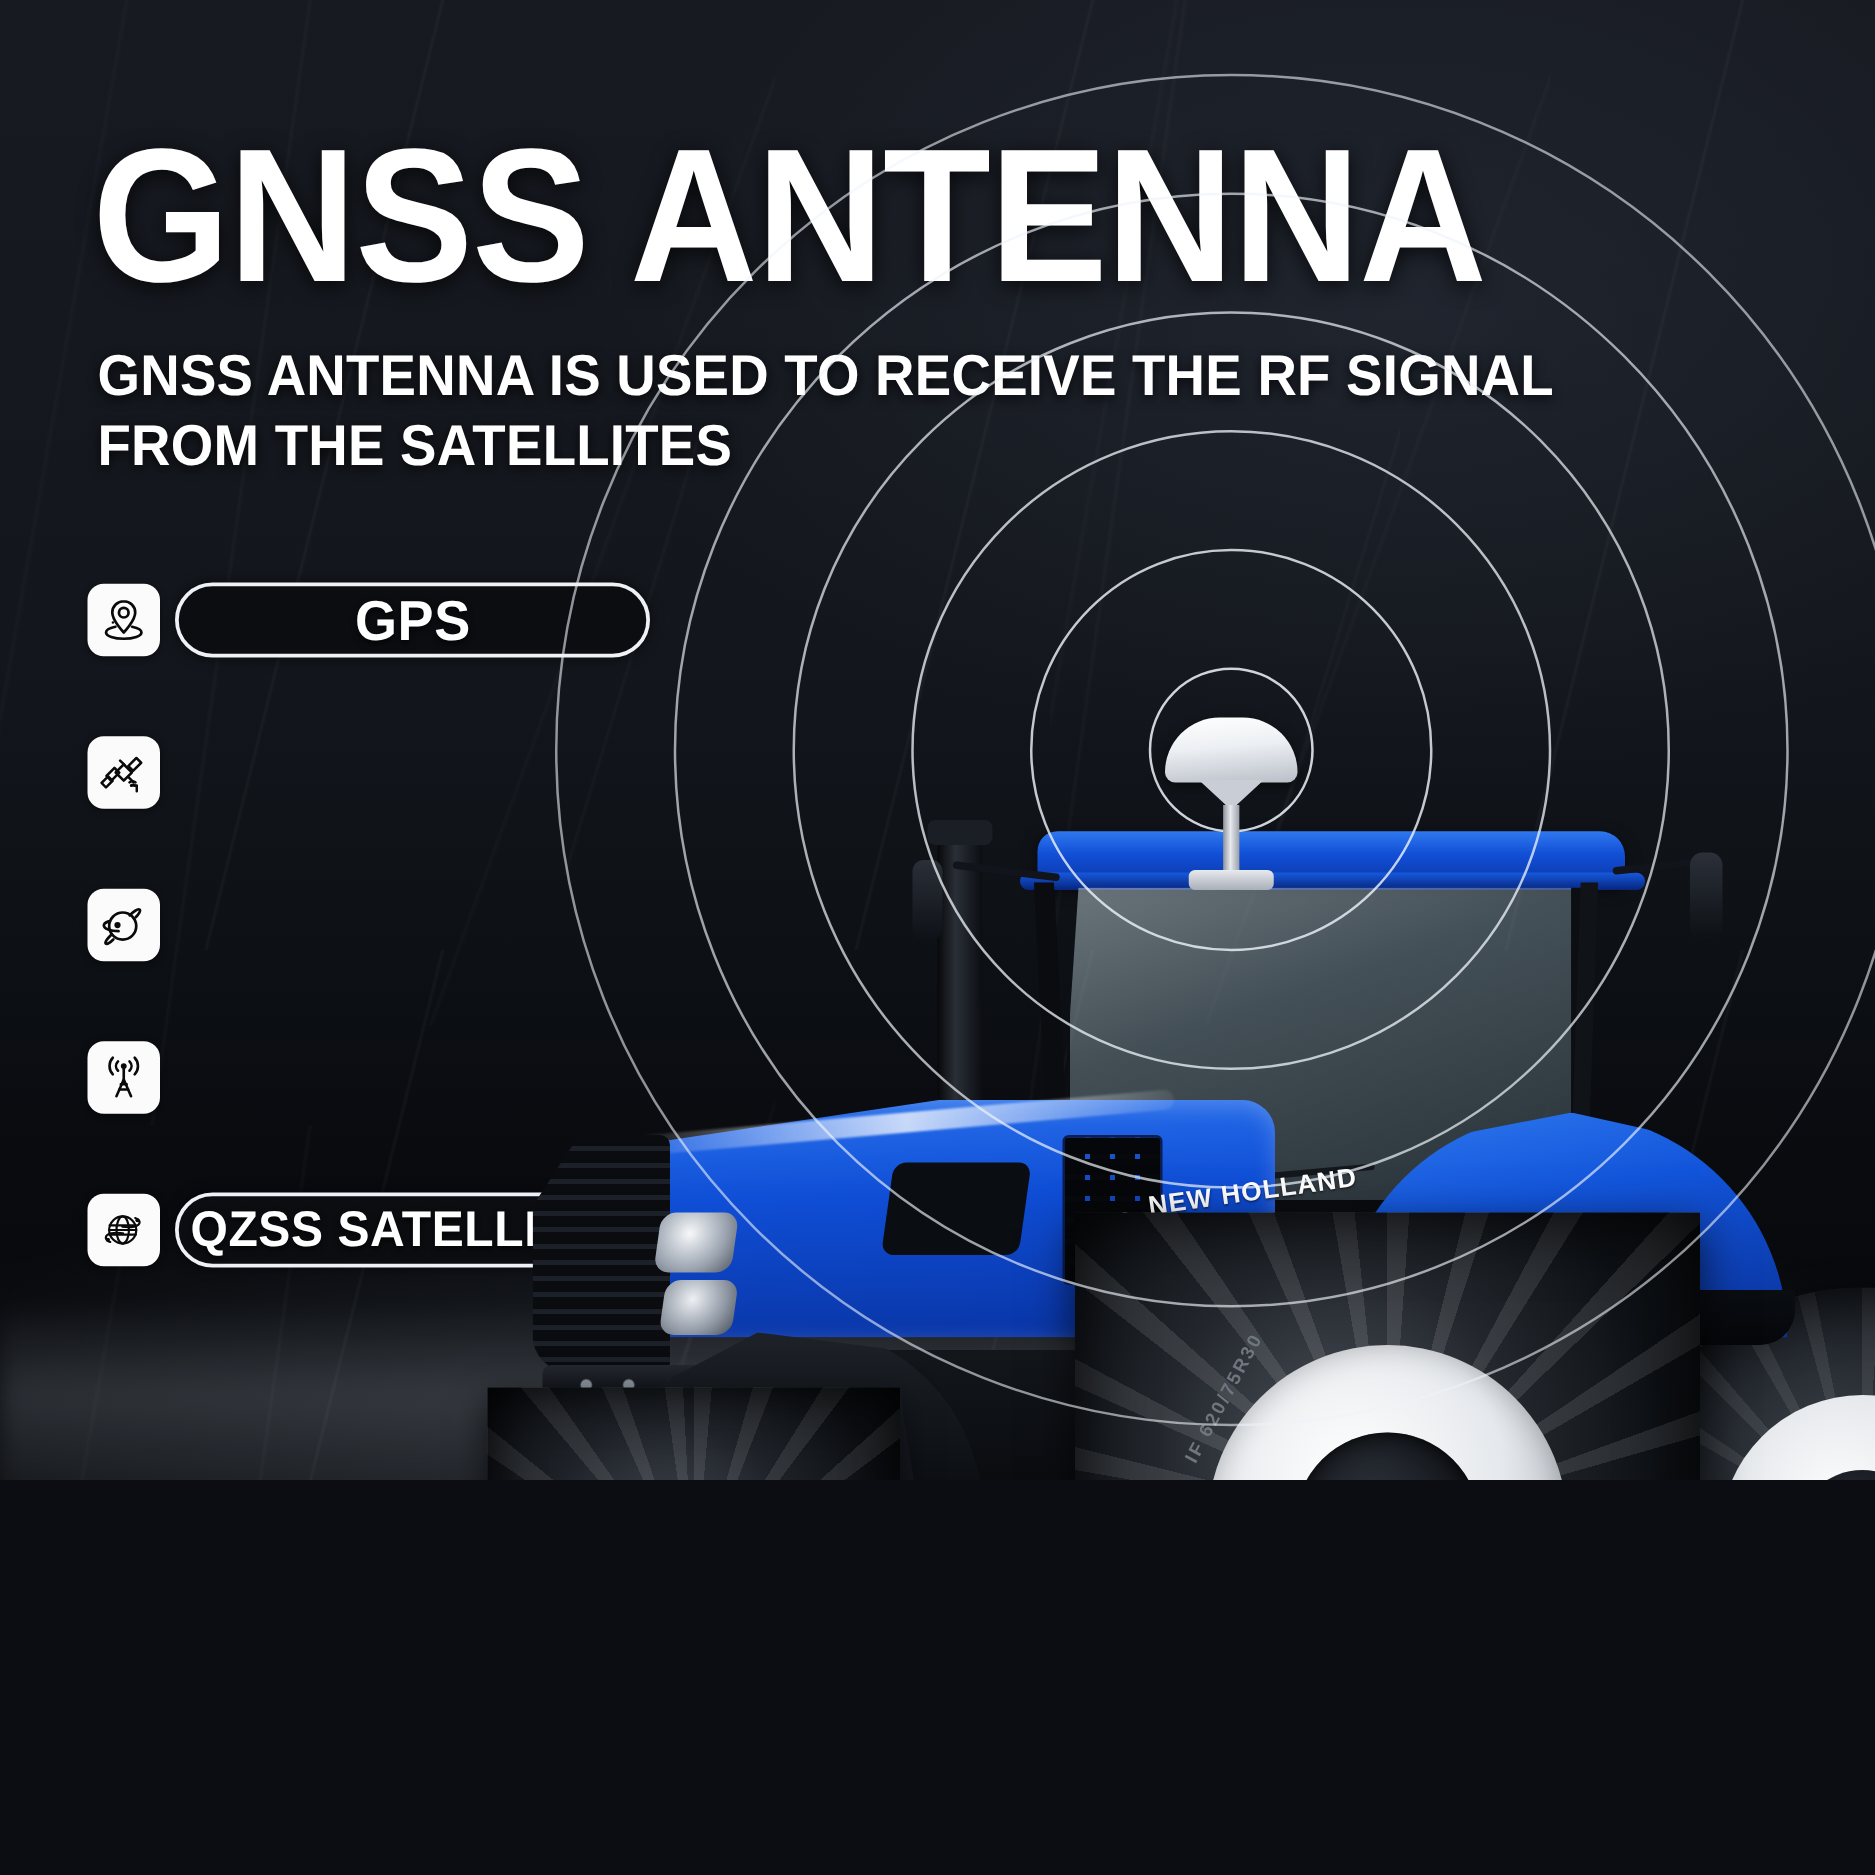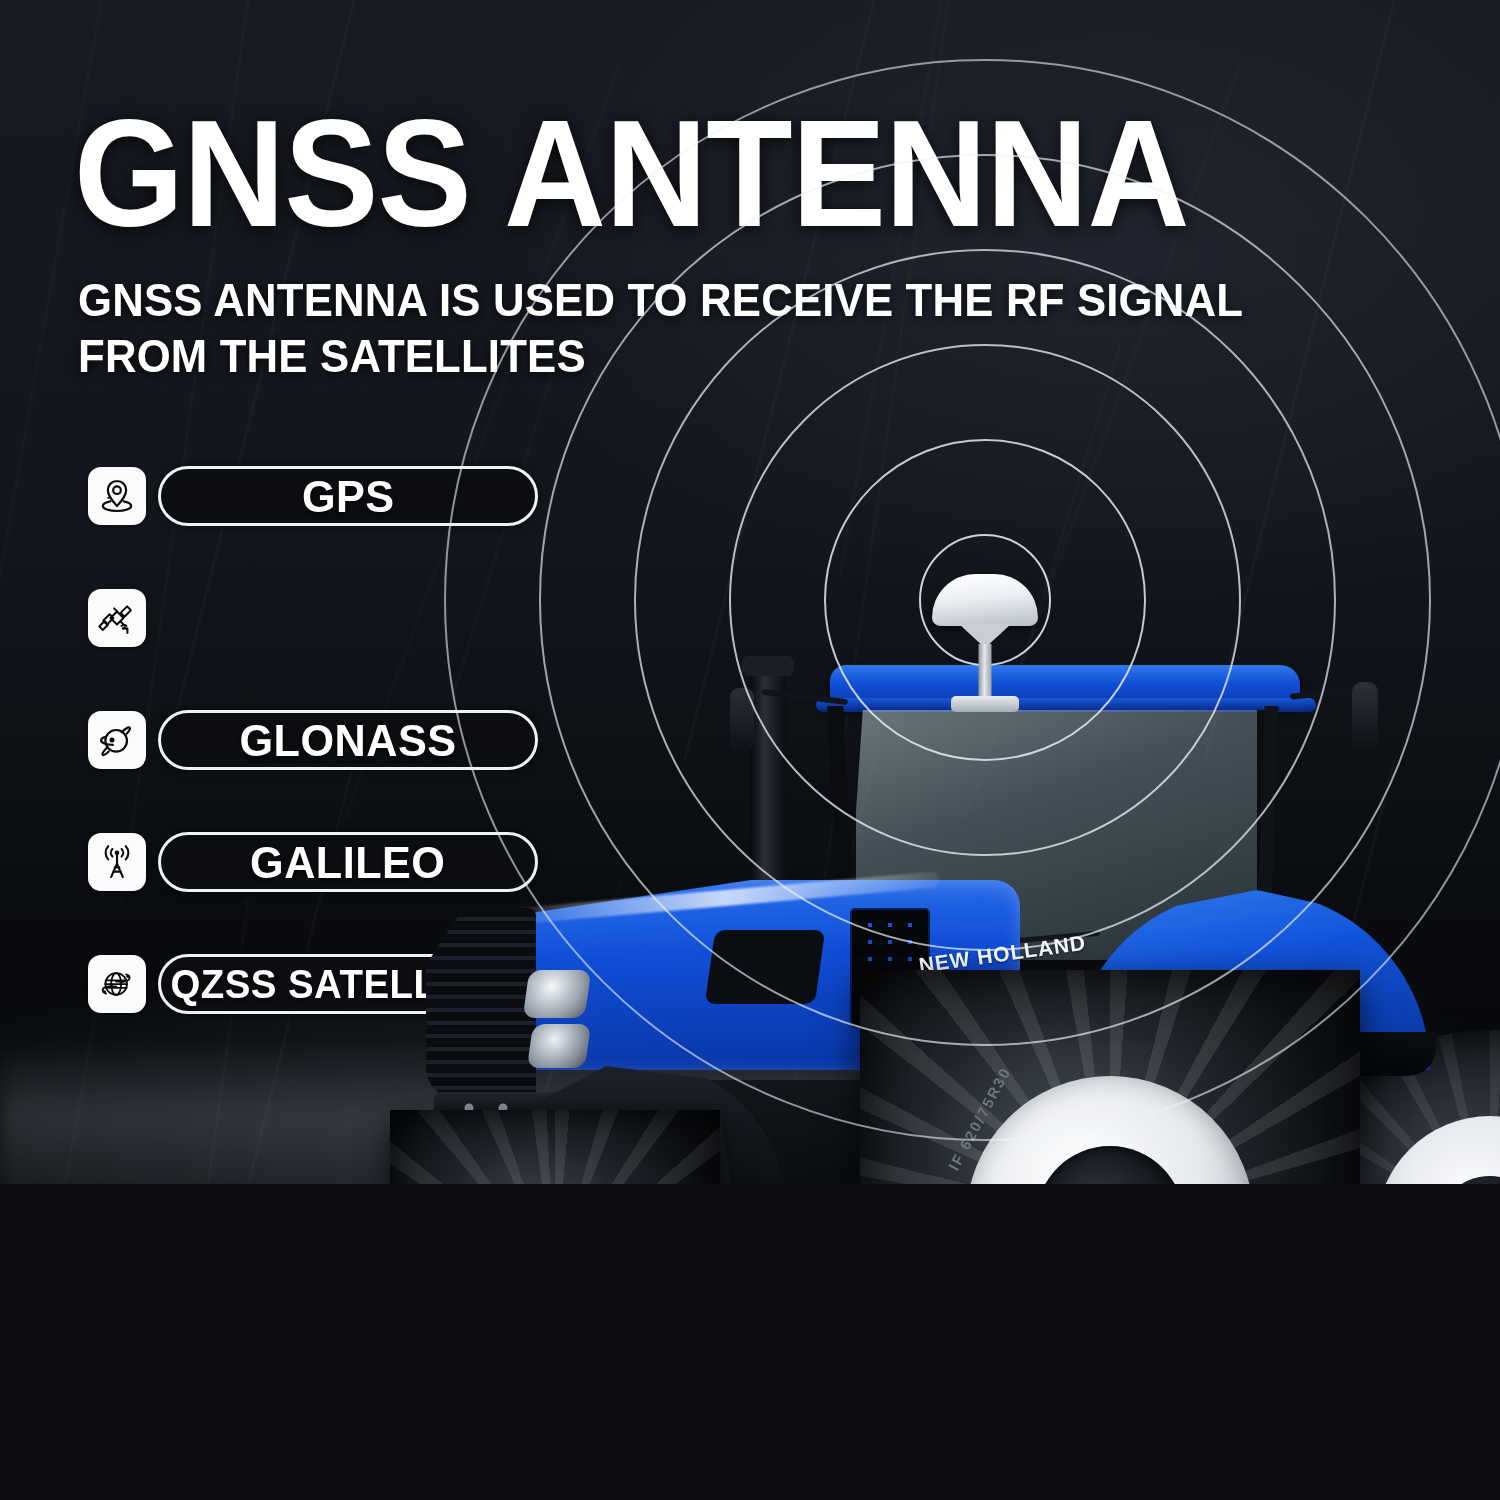--- a/index.html
+++ b/index.html
@@ -49,21 +49,21 @@
     white-space:nowrap;
   }
   .subtitle {
     position:absolute; left:78px; top:272px; width:1330px;
     font-size:46px; line-height:1.22; font-weight:700; color:#fff;
     letter-spacing:.2px; transform:scaleX(.95); transform-origin:left top;
     text-shadow:0 2px 10px rgba(0,0,0,.8);
   }
 
   
-  .features { position:absolute; left:88px; top:465px; }
+  .features { position:absolute; left:70px; top:465px; }
   .feature-row { display:flex; align-items:center; height:62px; margin-bottom:60px; }
   .feature-row:last-child { margin-bottom:0; }
 
   .icon-box {
     width:58px; height:58px; flex:0 0 58px; border-radius:13px;
     background:#fbfbfb; display:flex; align-items:center; justify-content:center;
     box-shadow:0 1px 5px rgba(0,0,0,.5);
   }
   .icon-box svg { display:block; width:40px; height:40px; }
 
@@ -324,38 +324,32 @@
 
     <div class="feature-row">
       <div class="icon-box">
         <svg viewBox="0 0 48 48" fill="none" stroke="#0a0a0a" stroke-width="2.6" stroke-linecap="round" stroke-linejoin="round">
           <circle cx="23" cy="25" r="13"></circle>
           <circle cx="18" cy="24" r="3" fill="#0a0a0a" stroke="none"></circle>
           <path d="M35.5 16.5c3.2-3.2 4.8-6.2 3.8-7.2-1.2-1.2-5.1 1-9.6 5.3M12.5 32.8C8.2 37 5.6 40.6 6.7 41.7c1 1 4-.6 7.3-3.8"></path>
           <path d="M9.5 20.5c-2.9 1-4.6 2.4-4.6 4 0 3 6.3 5.4 14.1 5.4"></path>
         </svg>
       </div>
-      <div class="pill">
-        <span class="pill-label">GLONASS</span>
-      </div>
     </div>
 
     <div class="feature-row">
       <div class="icon-box">
         <svg viewBox="0 0 48 48" fill="none" stroke="#0a0a0a" stroke-width="2.5" stroke-linecap="round" stroke-linejoin="round">
           <circle cx="24" cy="13" r="2.8" fill="#0a0a0a" stroke="none"></circle>
           <path d="M18.5 8.5c-2.6 2.6-2.6 6.4 0 9M29.5 8.5c2.6 2.6 2.6 6.4 0 9"></path>
           <path d="M13.5 5c-4.2 4.2-4.2 11.8 0 16M34.5 5c4.2 4.2 4.2 11.8 0 16"></path>
           <path d="M24 16v10"></path>
           <path d="M24 26l-7 16M24 26l7 16"></path>
           <path d="M19.8 35.5h8.4M21.2 30.5h5.6"></path>
         </svg>
-      </div>
-      <div class="pill">
-        <span class="pill-label">GALILEO</span>
       </div>
     </div>
 
     <div class="feature-row">
       <div class="icon-box">
         <svg viewBox="0 0 48 48" fill="none" stroke="#0a0a0a" stroke-width="2.1" stroke-linecap="round" stroke-linejoin="round">
           <circle cx="23" cy="24" r="13"></circle>
           <ellipse cx="23" cy="24" rx="6" ry="13"></ellipse>
           <path d="M10.4 19.5h25.2M10.4 28.5h25.2M10 24h26"></path>
           <path d="M35 12.5c2.8 1.1 4.4 2.7 4.2 4.5-.4 3.5-7.8 5.2-16.6 3.9"></path>

